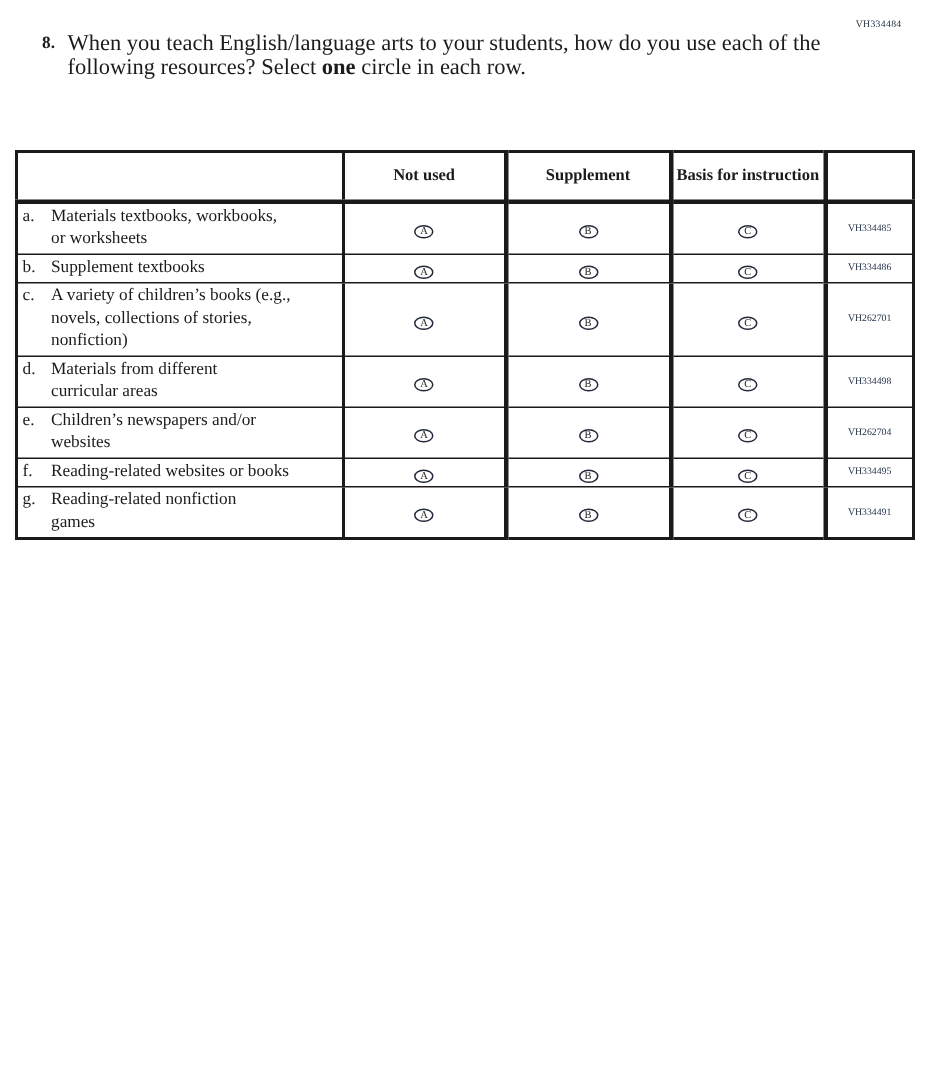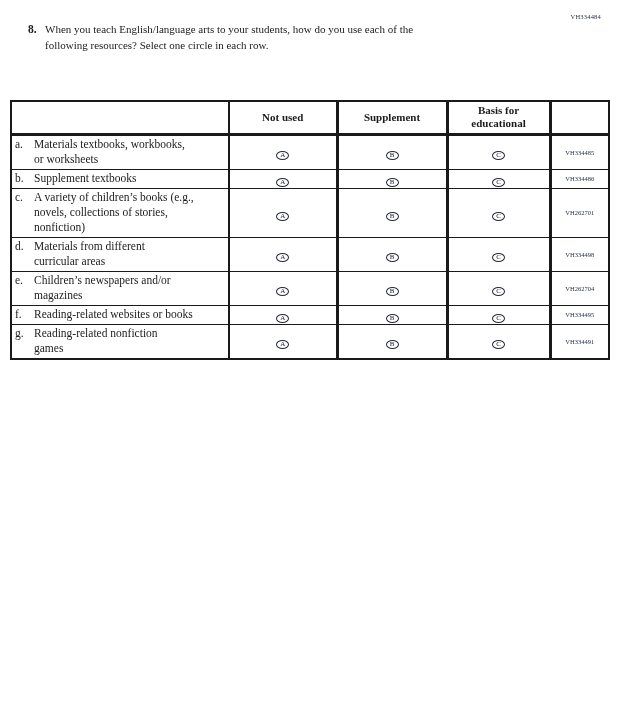--- a/index.html
+++ b/index.html
@@ -22,25 +22,25 @@
     width: 545px;
   }
   .q-number {
     font-weight: bold;
     font-size: 11.5px;
     line-height: 16px;
     width: 17px;
     flex-shrink: 0;
   }
   .q-text {
-    font-size: 11px;
+    font-size: 15px;
     line-height: 16px;
     white-space: pre-line;
   }
-  .q-text b { font-weight: normal; margin-top: 12px; }
+  .q-text b { font-weight: bold; margin-top: 12px; }
 
   .accession-top {
     position: absolute;
     top: 13px;
     right: 16px;
     font-size: 6.5px;
     color: #27344a;
     letter-spacing: 0.2px;
   }
 
@@ -145,21 +145,21 @@
       <col class="c-opt1">
       <col class="c-opt2">
       <col class="c-opt3">
       <col class="c-code">
   </colgroup>
   <thead>
     <tr>
       <th class="v-stub"></th>
       <th class="v-thick">Not used</th>
       <th class="v-thick">Supplement</th>
-      <th class="v-thick">Basis for educational</th>
+      <th class="v-thick">Basis for instruction</th>
       <th></th>
     </tr>
   </thead>
   <tbody>
 
     <tr class="r-a">
       <td class="stub v-stub">
         <div class="stub-inner">
           <span class="row-letter">a.</span>
           <span class="row-text">Materials textbooks, workbooks,
@@ -212,21 +212,21 @@
       <td class="bubble-cell v-thick"><span class="bubble">B</span></td>
       <td class="bubble-cell v-thick"><span class="bubble">C</span></td>
       <td class="code-cell">VH334498</td>
     </tr>
 
     <tr class="r-e">
       <td class="stub v-stub">
         <div class="stub-inner">
           <span class="row-letter">e.</span>
           <span class="row-text">Children’s newspapers and/or
-magazines</span>
+websites</span>
         </div>
       </td>
       <td class="bubble-cell v-thick"><span class="bubble">A</span></td>
       <td class="bubble-cell v-thick"><span class="bubble">B</span></td>
       <td class="bubble-cell v-thick"><span class="bubble">C</span></td>
       <td class="code-cell">VH262704</td>
     </tr>
 
     <tr class="r-f">
       <td class="stub v-stub">

